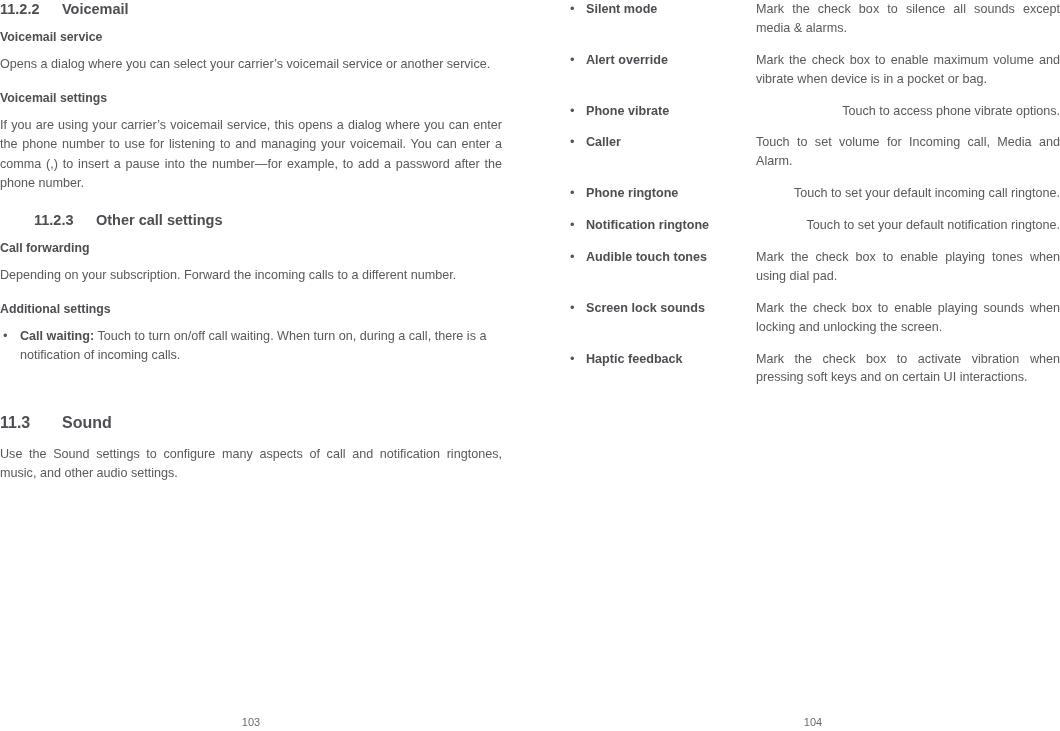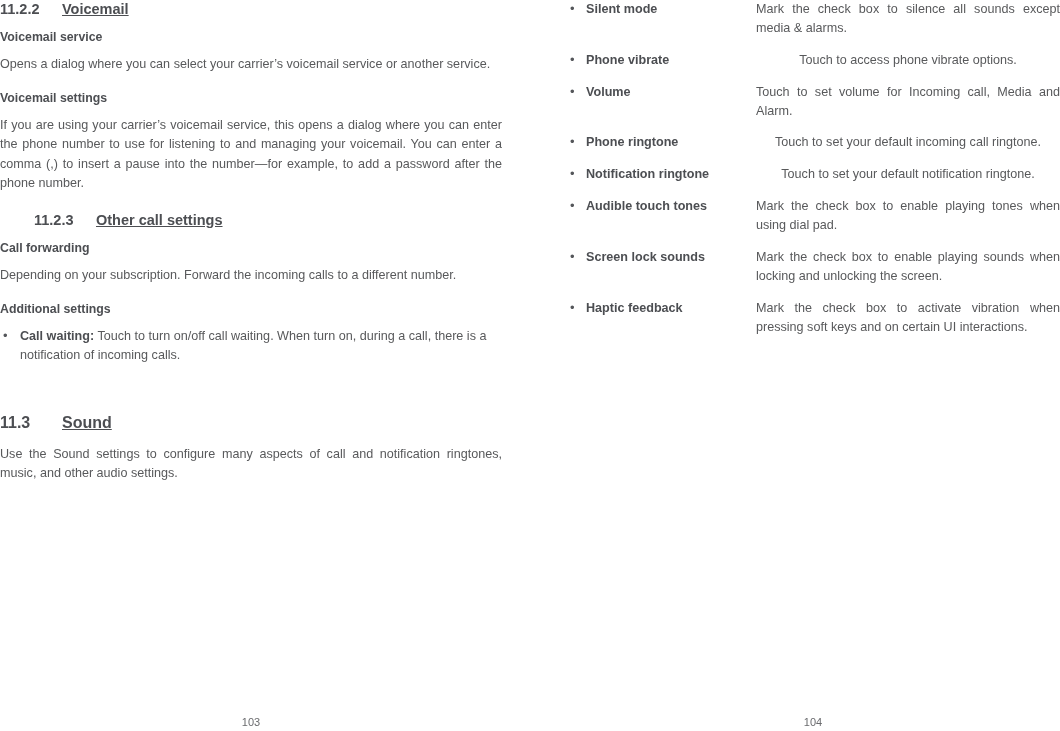--- a/index.html
+++ b/index.html
@@ -44,21 +44,20 @@
   }
 
   
   .h-num {
     font-size: 14.5px;
     font-weight: bold;
     color: #4c4e52;
     line-height: 1.25;
     margin: 0 0 12px 0;
     display: block;
-    text-decoration: underline;
   }
   .h-num .num {
     display: inline-block;
     min-width: 62px;
   }
   .h-num.l2 .num { min-width: 62px; }
   .h-num.l1 {
     font-size: 16px;
   }
   .h-num.l1 .num { min-width: 62px; }
@@ -135,21 +134,21 @@
     color: #54565a;
   }
   .deflist td.desc {
     padding: 0 0 13px 0;
     font-size: 12.6px;
     line-height: 1.5;
     color: #58595b;
     text-align: justify;
   }
   .deflist td.desc.nojust {
-    text-align: center;
+    text-align: right;
   }
 
   
   .folio {
     position: absolute;
     bottom: 3px;
     font-size: 11px;
     color: #6a6b6e;
     text-align: center;
   }
@@ -208,25 +207,29 @@
 
   <div class="page page-right">
 
     <table class="deflist">
       <tbody>
         <tr>
           <td class="term">Silent mode</td>
           <td class="desc">Mark the check box to silence all sounds except media &amp; alarms.</td>
         </tr>
         <tr>
+          <td class="term">Alert override</td>
+          <td class="desc">Mark the check box to enable maximum volume and vibrate when device is in a pocket or bag.</td>
+        </tr>
+        <tr>
           <td class="term">Phone vibrate</td>
           <td class="desc nojust">Touch to access phone vibrate options.</td>
         </tr>
         <tr>
-          <td class="term">Volume</td>
+          <td class="term">Caller</td>
           <td class="desc">Touch to set volume for Incoming call, Media and Alarm.</td>
         </tr>
         <tr>
           <td class="term">Phone ringtone</td>
           <td class="desc nojust">Touch to set your default incoming call ringtone.</td>
         </tr>
         <tr>
           <td class="term">Notification ringtone</td>
           <td class="desc nojust">Touch to set your default notification ringtone.</td>
         </tr>

